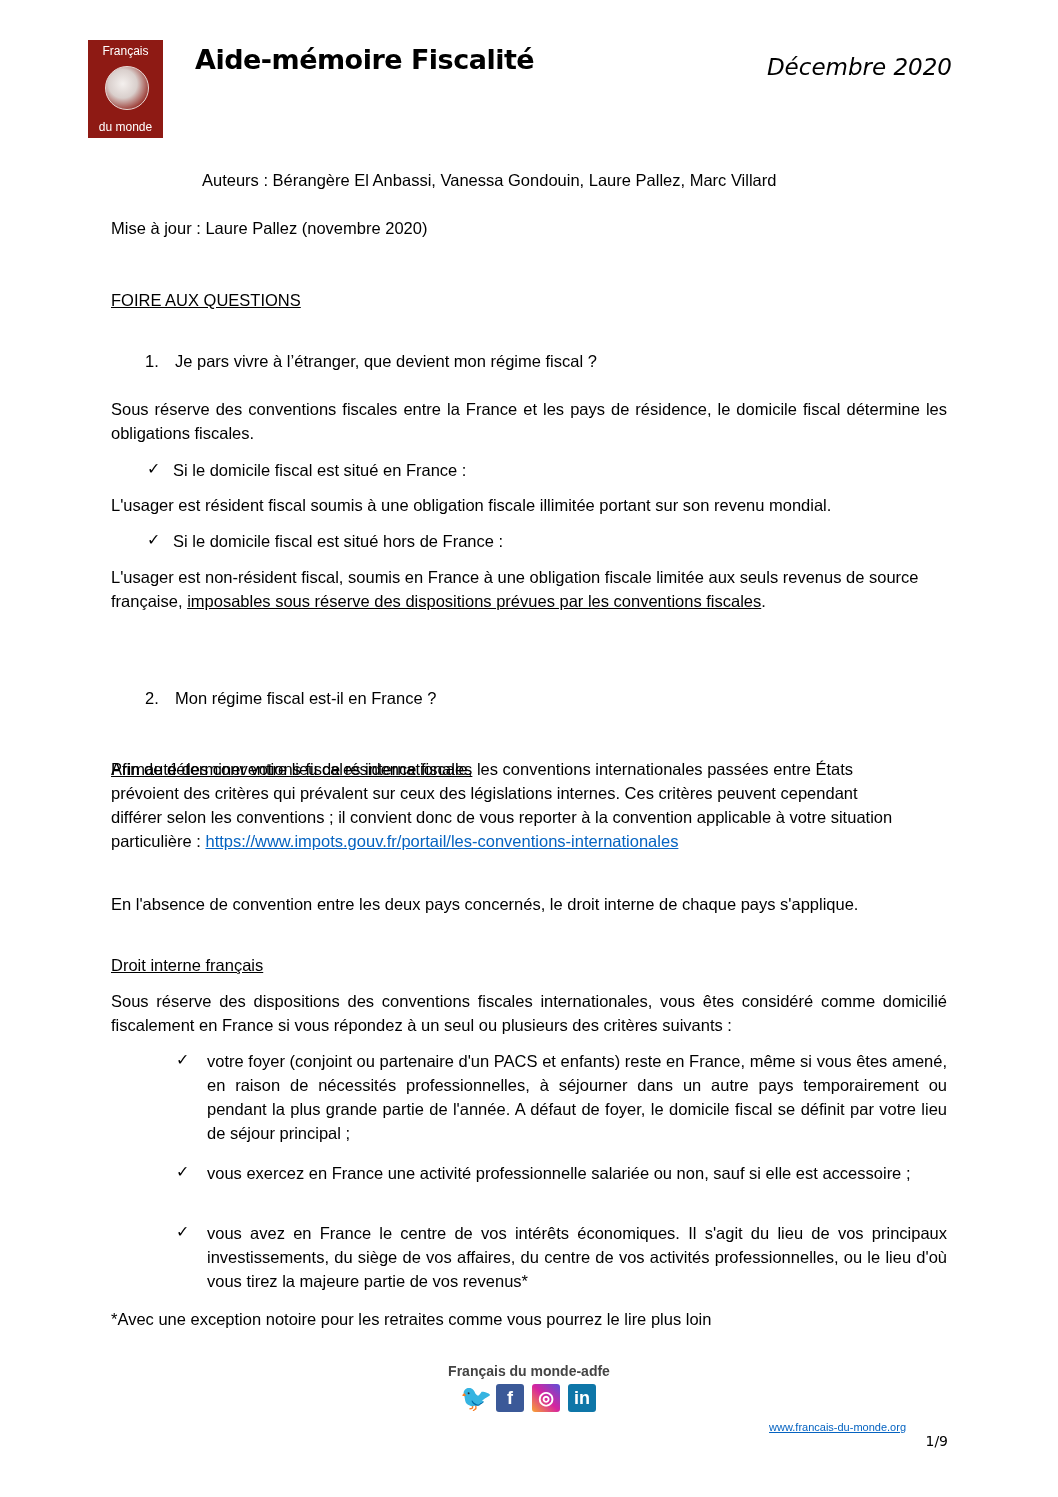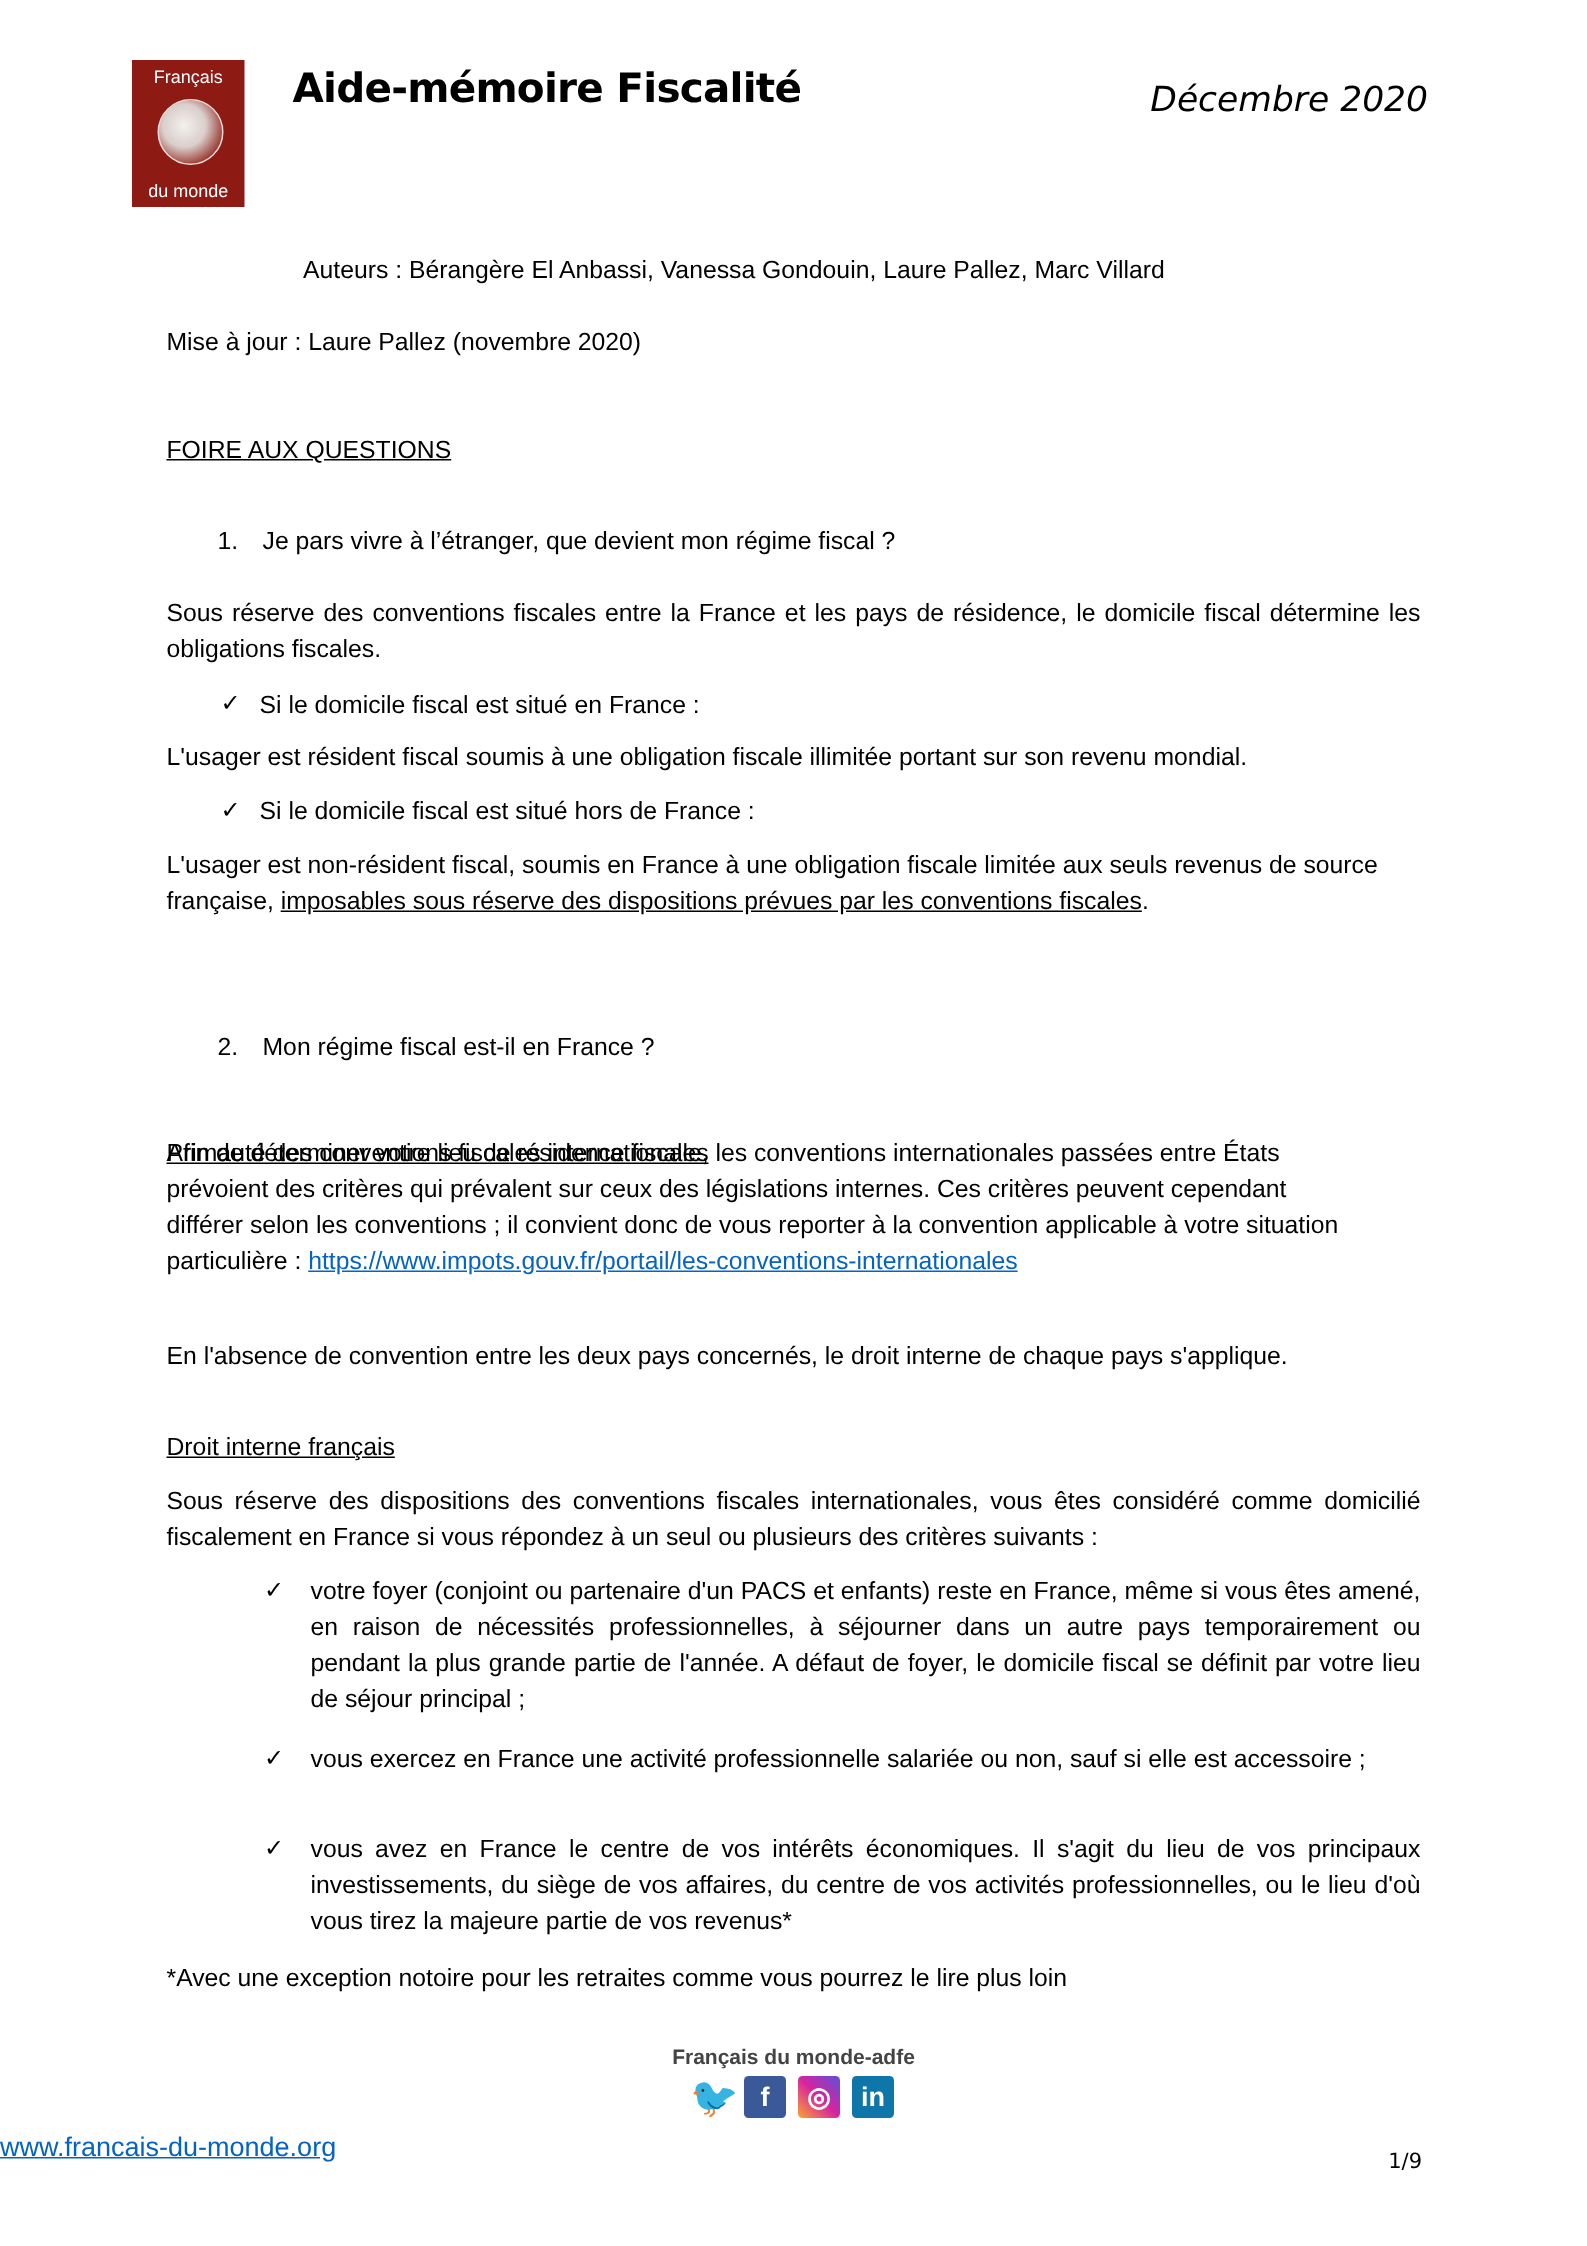--- a/index.html
+++ b/index.html
@@ -21,21 +21,21 @@
   .j { text-align:justify; text-align-last:left; }
   .link { color:#0563c1; text-decoration:underline; }
   .check { position:absolute; font-size:16px; }
   .footer-name { position:absolute; left:0; width:1058px; top:1363px; text-align:center; font-size:14px; font-weight:bold; color:#444; }
   .social { position:absolute; top:1384px; left:460px; display:flex; gap:8px; }
   .social span { display:inline-block; width:28px; height:28px; border-radius:3px; color:#fff; font-weight:bold; text-align:center; line-height:28px; font-size:18px; }
   .tw { background:transparent; color:#1da1f2 !important; font-size:26px !important; }
   .fb { background:#3b5998; }
   .ig { background:linear-gradient(45deg,#f9a431,#d6249f,#5b51d8); }
   .li { background:#0e76a8; }
-  .site { position:absolute; left:0; width:906px; top:1421px; text-align:left; font-size:18px; color:#0563c1; text-decoration:underline; }
+  .site { position:absolute; left:0; width:906px; top:1421px; text-align:right; font-size:11px; color:#0563c1; text-decoration:underline; }
   .pagenum { position:absolute; right:110px; top:1433px; font-size:14px; font-family:"DejaVu Sans", sans-serif; }
 </style>
 </head>
 <body>
 
 <div class="page">
 
   <div class="logo">
     <div class="l1">Français</div>
     <div class="globe"></div>

